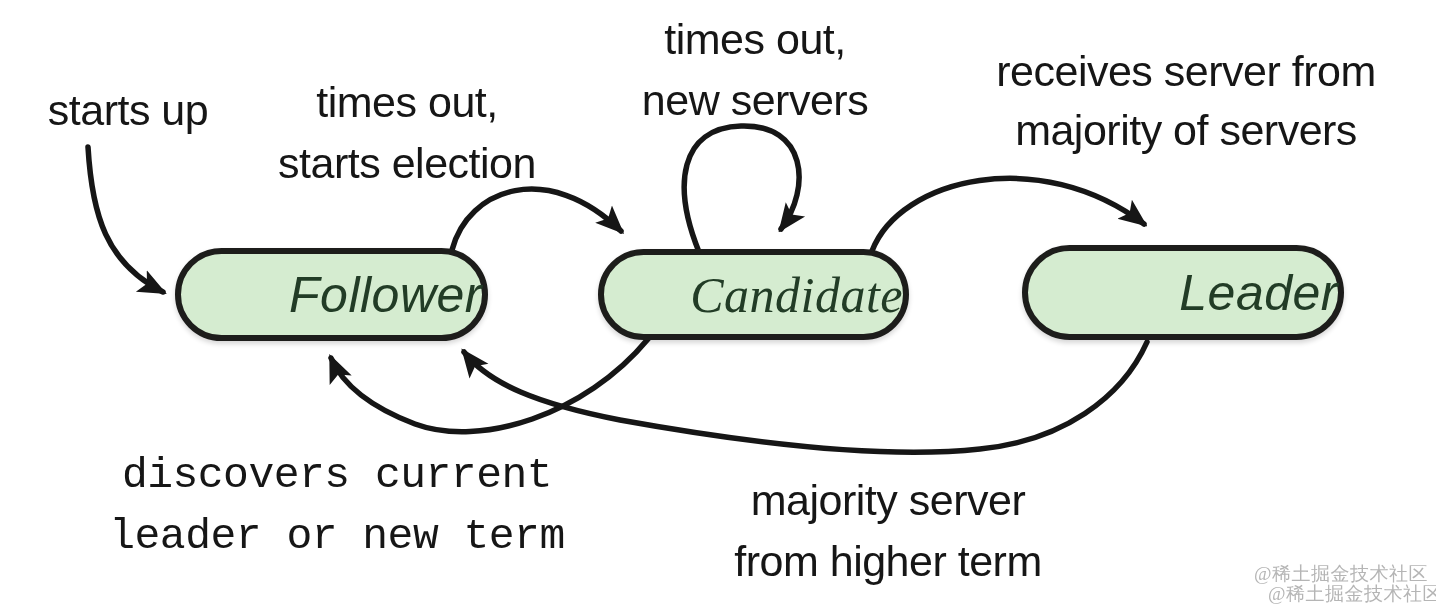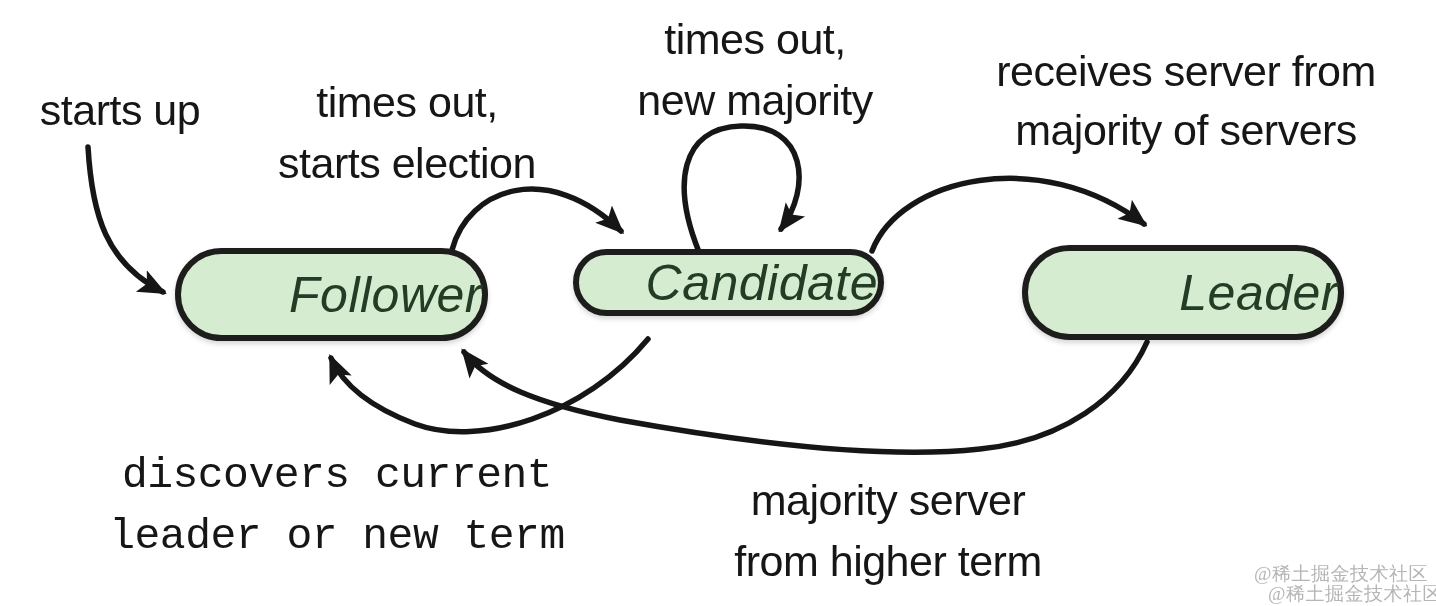--- a/index.html
+++ b/index.html
@@ -34,36 +34,36 @@
     background: var(--state-fill, #d5ecd0);
     border: 6px solid var(--state-border, #1d1d1b);
     border-radius: 60px;
     color: var(--state-text, #223c26);
     font-style: italic;
     font-size: 50px;
     letter-spacing: 0.5px;
     box-shadow: 0 3px 5px rgba(0,0,0,0.16);
   }
   #state-follower  { left: 175px;  top: 248px; width: 313px; height: 93px; }
-  #state-candidate { left: 573px;  top: 249px; width: 311px; height: 67px; }
+  #state-candidate { left: 598px;  top: 249px; width: 311px; height: 91px; font-family: Liberation Serif, serif; }
   #state-leader    { left: 1022px; top: 245px; width: 322px; height: 95px; }
 
   
   .lbl {
     position: absolute;
     z-index: 2;
     text-align: center;
     color: var(--label-text, #161616);
     font-size: 43px;
     line-height: 61px;
     letter-spacing: -0.5px;
     white-space: nowrap;
   }
   .lbl span { display: block; }
-  #lbl-starts-up        { left: 4px;   top: 80px;  width: 232px; }
+  #lbl-starts-up        { left: 12px;   top: 80px;  width: 232px; }
   #lbl-starts-election  { left: 157px; top: 72px;  width: 500px; }
   #lbl-new-election     { left: 505px; top: 9px;   width: 500px; }
   #lbl-receives-votes   { left: 936px; top: 42px;  width: 500px; line-height: 59px; }
   #lbl-discovers-leader { left: 87px;  top: 445px; width: 500px; font-family: Liberation Mono, monospace; }
   #lbl-discovers-term   { left: 638px; top: 470px; width: 500px; }
 
   
   .wm {
     position: absolute;
     z-index: 3;
@@ -109,21 +109,21 @@
     <span>starts up</span>
   </div>
 
   <div class="lbl" id="lbl-starts-election">
     <span>times out,</span>
     <span>starts election</span>
   </div>
 
   <div class="lbl" id="lbl-new-election">
     <span>times out,</span>
-    <span>new majority</span>
+    <span>new servers</span>
   </div>
 
   <div class="lbl" id="lbl-receives-votes">
     <span>receives server from</span>
     <span>majority of servers</span>
   </div>
 
   <div class="lbl" id="lbl-discovers-leader">
     <span>discovers current</span>
     <span>leader or new term</span>

